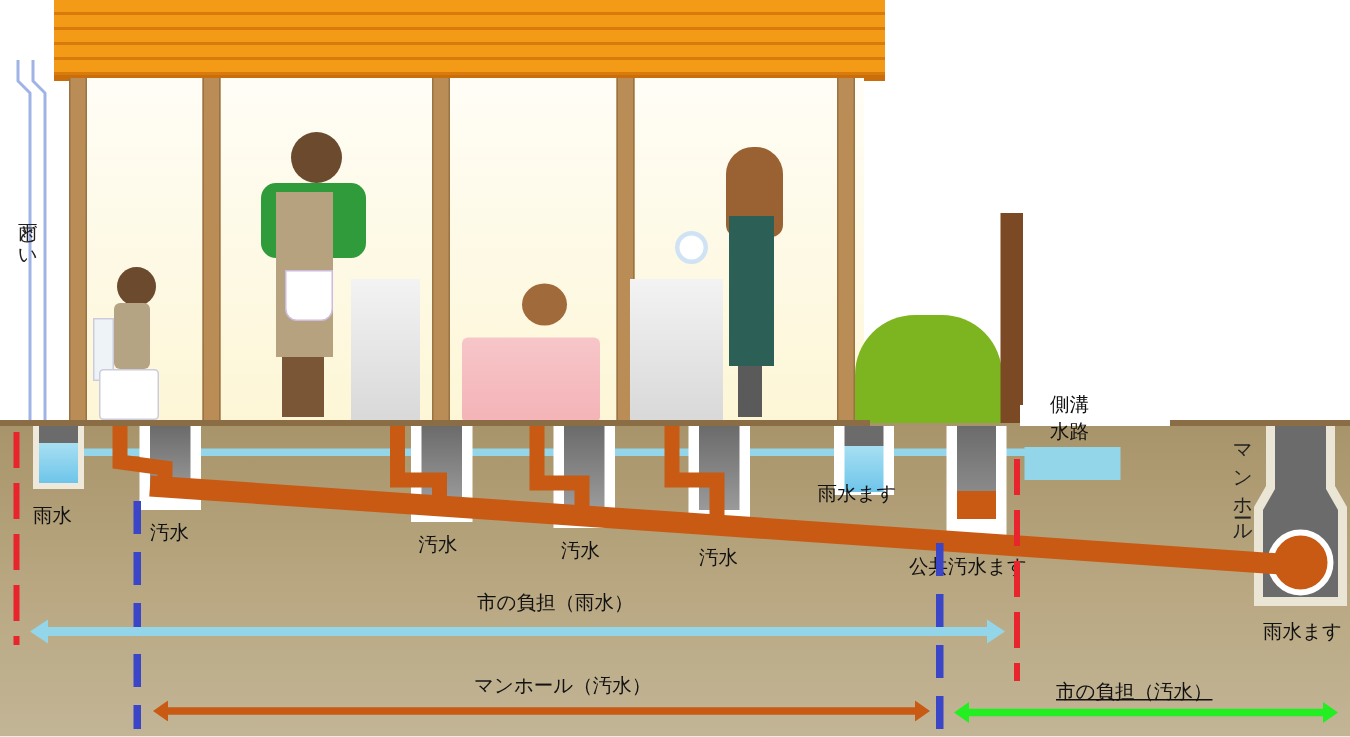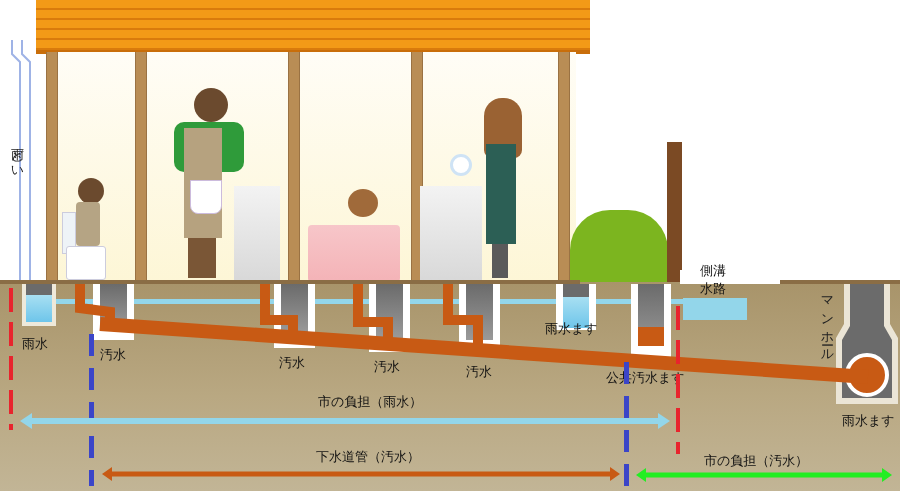--- a/index.html
+++ b/index.html
@@ -137,29 +137,29 @@
 
 <div class="abs lbl" style="left:318px;top:393px;">市の負担（雨水）</div>
 <div class="abs" style="left:20px;top:413px;width:650px;height:16px;">
   <svg width="650" height="16">
       <line x1="10" y1="8" x2="640" y2="8" stroke="#93d6ea" stroke-width="6"></line>
       <polygon points="0,8 12,0 12,16" fill="#93d6ea"></polygon>
       <polygon points="650,8 638,0 638,16" fill="#93d6ea"></polygon>
     </svg>
 </div>
 
-<div class="abs lbl" style="left:316px;top:448px;">下水道管（汚水）</div>
+<div class="abs lbl" style="left:316px;top:448px;">マンホール（汚水）</div>
 <div class="abs" style="left:102px;top:466px;width:518px;height:14px;">
   <svg width="518" height="14">
       <line x1="8" y1="7" x2="510" y2="7" stroke="#c85a14" stroke-width="5"></line>
       <polygon points="0,7 10,0 10,14" fill="#c85a14"></polygon>
       <polygon points="518,7 508,0 508,14" fill="#c85a14"></polygon>
     </svg>
 </div>
 
-<div class="abs lbl" style="left:704px;top:452px;">市の負担（汚水）</div>
+<div class="abs lbl" style="left:704px;top:452px;text-decoration:underline;">市の負担（汚水）</div>
 <div class="abs" style="left:636px;top:467px;width:256px;height:14px;">
   <svg width="256" height="14">
       <line x1="8" y1="7" x2="248" y2="7" stroke="#22ee22" stroke-width="5"></line>
       <polygon points="0,7 10,0 10,14" fill="#22ee22"></polygon>
       <polygon points="256,7 246,0 246,14" fill="#22ee22"></polygon>
     </svg>
 </div>
 
 </body></html>

